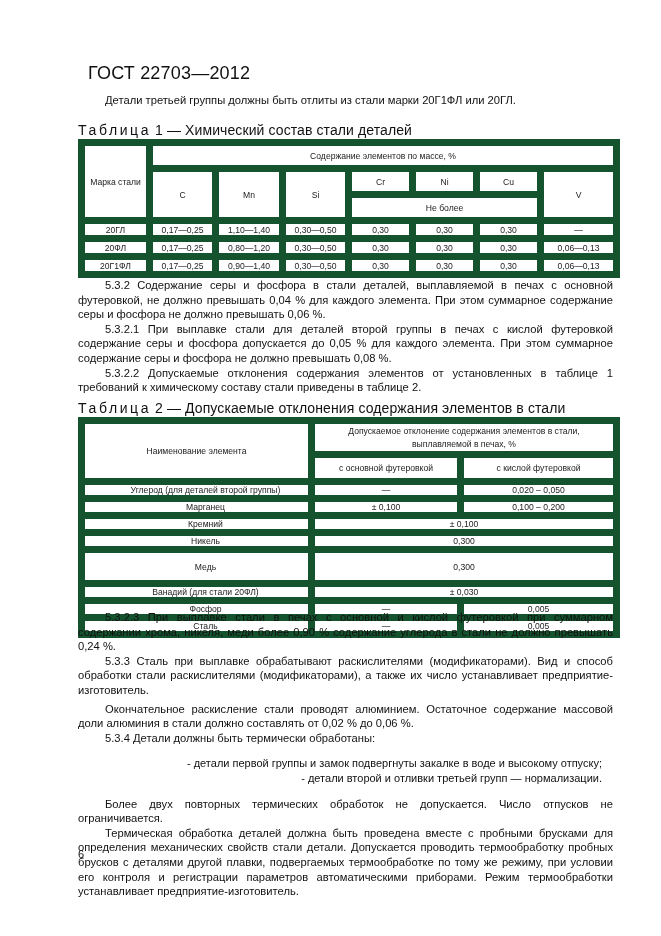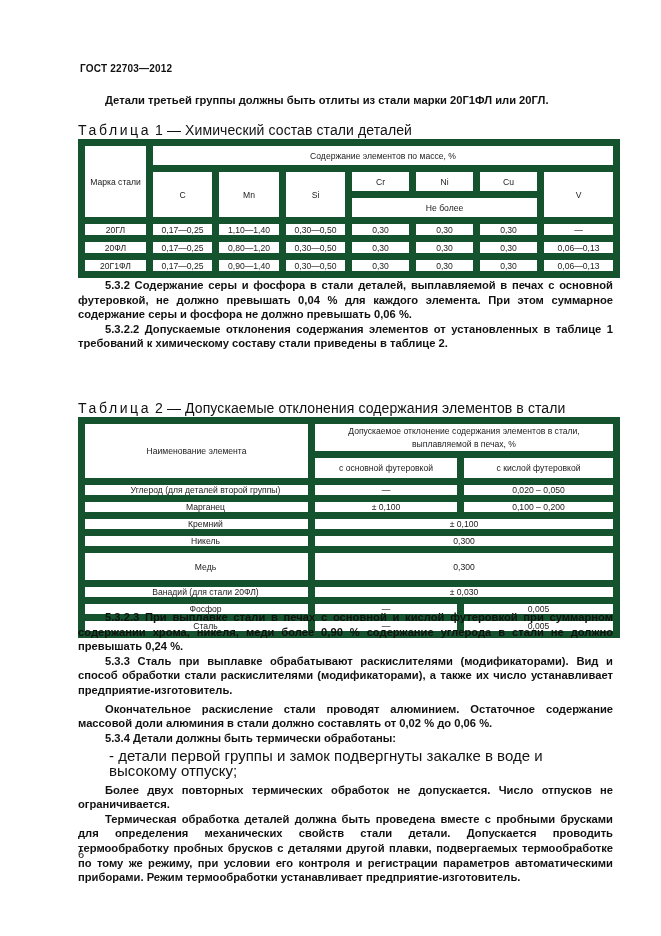--- a/index.html
+++ b/index.html
@@ -1,28 +1,28 @@
 <!DOCTYPE html>
 <html><head>
   <meta charset="utf-8">
   <style>
     html, body { margin: 0; padding: 0; background: #ffffff; }
     body { width: 661px; height: 936px; position: relative; overflow: hidden;
            font-family: "Liberation Sans", sans-serif; color: #111; }
     .page { position: absolute; left: 78px; top: 0; width: 535px; }
-    .header { position: absolute; left: 80px; top: 63px; font-size: 10px; font-weight: bold; letter-spacing: 0.2px; }
+    .header { position: absolute; left: 88px; top: 63px; font-size: 18px; font-weight: normal; letter-spacing: 0.2px; }
     .p { font-size: 11.2px; line-height: 14.6px; text-align: justify; margin: 0; }
-    .ind { text-indent: 27px; font-weight: bold; }
+    .ind { text-indent: 27px; }
     .caption { font-size: 14px; letter-spacing: 0.1px; }
     .caption .sp { letter-spacing: 2.6px; }
     table { border-collapse: collapse; width: 100%; table-layout: fixed; }
     td { border: 7px solid #14532d; font-size: 8.6px; text-align: center; vertical-align: middle; padding: 0 2px; color: #222; }
     tr.thick-top td { border-top: 2.5px solid #111; }
     .t2 td.left { text-align: center; padding-left: 20px; }
-    .list { font-size: 15px; line-height: 14.6px; margin: 4px; padding-left: 27px; }
+    .list { font-size: 11px; line-height: 14.6px; margin: 11px; padding-left: 27px; text-align: right; }
     .pagenum { position: absolute; left: 78px; top: 848px; font-size: 11px; }
   </style>
 </head>
 <body>
 
 <div class="header">ГОСТ  22703—2012</div>
 
 <div class="page" style="top:93px;">
   <p class="p ind">Детали третьей группы должны быть отлиты из стали марки 20Г1ФЛ или 20ГЛ.</p>
 </div>
@@ -90,20 +90,21 @@
       <td>0,30</td>
       <td>0,30</td>
       <td>0,06—0,13</td>
     </tr>
   </tbody>
     </table>
 </div>
 
 <div class="page" style="top:278px;">
   <p class="p ind">5.3.2  Содержание серы и фосфора в стали деталей, выплавляемой в печах с основной футеровкой, не должно превышать 0,04 % для каждого элемента. При этом суммарное содержание серы и фосфора не должно превышать 0,06 %.</p>
+  <p class="p ind">5.3.2.1  При выплавке стали для деталей второй группы в печах с кислой футеровкой содержание серы и фосфора допускается до 0,05 % для каждого элемента. При этом суммарное содержание серы и фосфора не должно превышать 0,08 %.</p>
   <p class="p ind">5.3.2.2  Допускаемые отклонения содержания элементов от установленных в таблице 1 требований к химическому составу стали приведены в таблице 2.</p>
 </div>
 
 <div class="page caption" style="top:400px;">
   <span class="sp">Таблица</span>
   <span>2 — Допускаемые отклонения содержания элементов в стали</span>
 </div>
 
 <div class="page" style="top:417px;">
   <table class="t2">
@@ -161,18 +162,19 @@
     </table>
 </div>
 
 <div class="page" style="top:610px;">
   <p class="p ind">5.3.2.3  При выплавке стали в печах с основной и кислой футеровкой при суммарном содержании хрома, никеля, меди более 0,90 % содержание углерода в стали не должно превышать 0,24 %.</p>
   <p class="p ind">5.3.3  Сталь при выплавке обрабатывают раскислителями (модификаторами). Вид и способ обработки стали раскислителями (модификаторами), а также их число устанавливает предприятие-изготовитель.</p>
   <p class="p ind" style="margin-top:4px;">Окончательное раскисление стали проводят алюминием. Остаточное содержание массовой доли алюминия в стали должно составлять от 0,02 % до 0,06 %.</p>
   <p class="p ind">5.3.4  Детали должны быть термически обработаны:</p>
   <div class="list">
     <div>- детали первой группы и замок подвергнуты закалке в воде и высокому отпуску;</div>
+    <div>- детали второй и отливки третьей групп — нормализации.</div>
   </div>
   <p class="p ind">Более двух повторных термических обработок не допускается. Число отпусков не ограничивается.</p>
   <p class="p ind">Термическая обработка деталей должна быть проведена вместе с пробными брусками для определения механических свойств стали детали. Допускается проводить термообработку пробных брусков с деталями другой плавки, подвергаемых термообработке по тому же режиму, при условии его контроля и регистрации параметров автоматическими приборами. Режим термообработки устанавливает предприятие-изготовитель.</p>
 </div>
 
 <div class="pagenum">6</div>
 
 </body></html>

